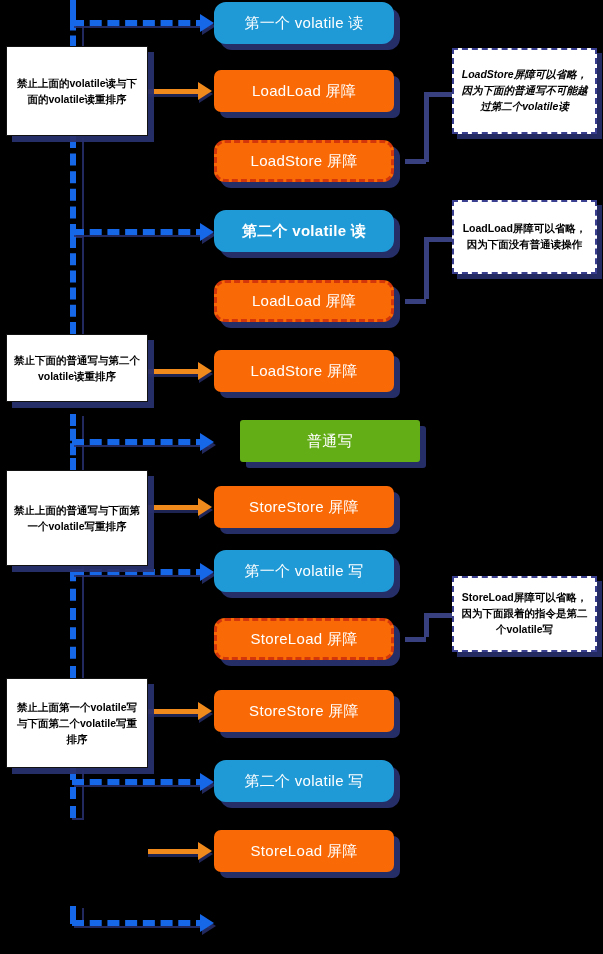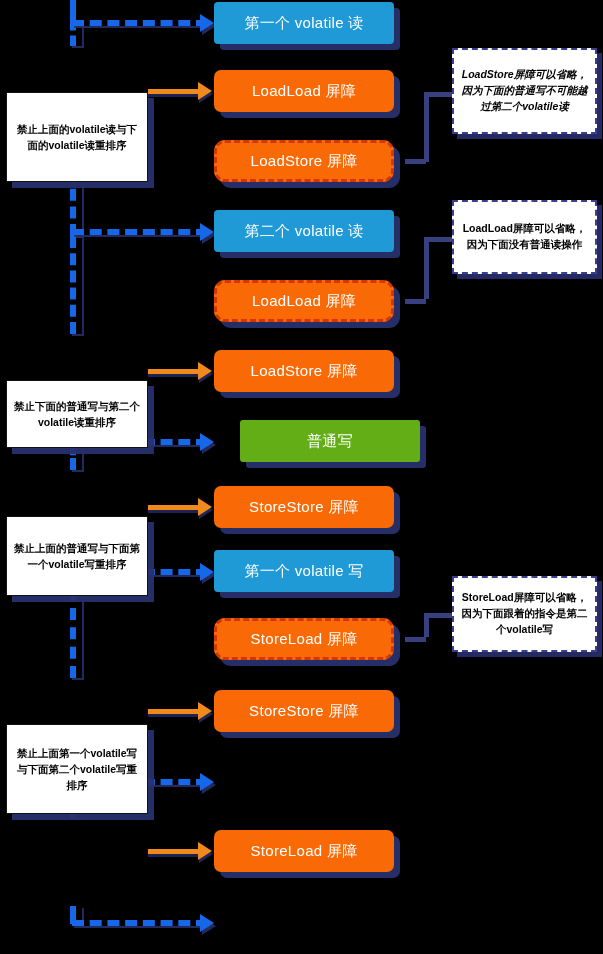--- a/index.html
+++ b/index.html
@@ -12,34 +12,34 @@
   
   .node{
     position:absolute;left:214px;width:180px;height:42px;
     border-radius:7px;
     display:flex;align-items:center;justify-content:center;
     color:#ffffff;font-size:15px;letter-spacing:.3px;
     box-shadow:6px 6px 0 0 rgba(40,48,110,.95);
     box-sizing:border-box;text-align:center;line-height:1.1;
     z-index:6;
   }
-  .node.blue{background:#1f9ad6;border:2px solid #1f9ad6;border-radius:4px;}
+  .node.blue{background:#1f9ad6;border:2px solid #1f9ad6;border-radius:12px;}
   .node.blue-dash{background:#1f9ad6;border:3px dashed #2b3a86;border-radius:9px;}
   .node.orange{background:#f96a06;border:2px solid #f96a06;}
   .node.orange-dash{background:#f96a06;border:3px dashed #d2360a;border-radius:11px;}
   .node.green{background:#63ad17;border:2px solid #63ad17;border-radius:3px;}
 
   
   .note-left{
     position:absolute;left:6px;width:142px;
     background:#ffffff;border:1px solid #121212;
     box-shadow:6px 6px 0 0 rgba(40,48,110,.95);
     color:#000;font-size:10.5px;font-weight:bold;line-height:1.55;
     display:flex;align-items:center;justify-content:center;text-align:center;
-    padding:16px 6px;box-sizing:border-box;z-index:7;margin-top:46px;
+    padding:16px 6px;box-sizing:border-box;z-index:7;
   }
   
   .note-right{
     position:absolute;left:452px;width:145px;
     background:#ffffff;border:2px dashed #3a3f8f;
     box-shadow:5px 5px 0 0 rgba(40,48,110,.9);
     color:#000;font-size:10.5px;font-weight:bold;line-height:1.5;
     display:flex;align-items:center;justify-content:center;text-align:center;
     padding:4px 7px;box-sizing:border-box;z-index:7;
   }
@@ -144,32 +144,33 @@
   <div class="arrow-navy" style="left:392px;top:293px;"></div>
 
   <div class="elbow-v" style="left:424px;top:613px;height:24px;"></div>
   <div class="elbow-h" style="left:424px;top:613px;width:30px;"></div>
   <div class="elbow-h" style="left:398px;top:637px;width:28px;"></div>
   <div class="arrow-navy" style="left:392px;top:631px;"></div>
 
   <div class="node blue" style="top:2px;">第一个 volatile 读</div>
   <div class="node orange" style="top:70px;">LoadLoad 屏障</div>
   <div class="node orange-dash" style="top:140px;">LoadStore 屏障</div>
-  <div class="node blue" style="top:210px;">第二个 volatile 读</div>
+  <div class="node blue" style="top:210px;font-weight:bold;">第二个 volatile 读</div>
   <div class="node orange-dash" style="top:280px;">LoadLoad 屏障</div>
   <div class="node orange" style="top:350px;">LoadStore 屏障</div>
   <div class="node green" style="top:420px;margin-left:26px;">普通写</div>
   <div class="node orange" style="top:486px;">StoreStore 屏障</div>
   <div class="node blue" style="top:550px;">第一个 volatile 写</div>
   <div class="node orange-dash" style="top:618px;">StoreLoad 屏障</div>
   <div class="node orange" style="top:690px;">StoreStore 屏障</div>
+  <div class="node blue" style="top:760px;">第二个 volatile 写</div>
   <div class="node orange" style="top:830px;">StoreLoad 屏障</div>
 
   <div class="note-left" style="top:46px;height:90px;">禁止上面的volatile读与下面的volatile读重排序</div>
   <div class="note-left" style="top:334px;height:68px;">禁止下面的普通写与第二个volatile读重排序</div>
-  <div class="note-left" style="top:470px;height:80px;">禁止上面的普通写与下面第一个volatile写重排序</div>
+  <div class="note-left" style="top:470px;height:96px;">禁止上面的普通写与下面第一个volatile写重排序</div>
   <div class="note-left" style="top:678px;height:90px;">禁止上面第一个volatile写与下面第二个volatile写重排序</div>
 
   <div class="note-right" style="top:48px;height:86px;font-style:italic;">LoadStore屏障可以省略，因为下面的普通写不可能越过第二个volatile读</div>
   <div class="note-right" style="top:200px;height:74px;">LoadLoad屏障可以省略，因为下面没有普通读操作</div>
   <div class="note-right" style="top:576px;height:76px;">StoreLoad屏障可以省略，因为下面跟着的指令是第二个volatile写</div>
 
 </div>
 
 </body></html>

